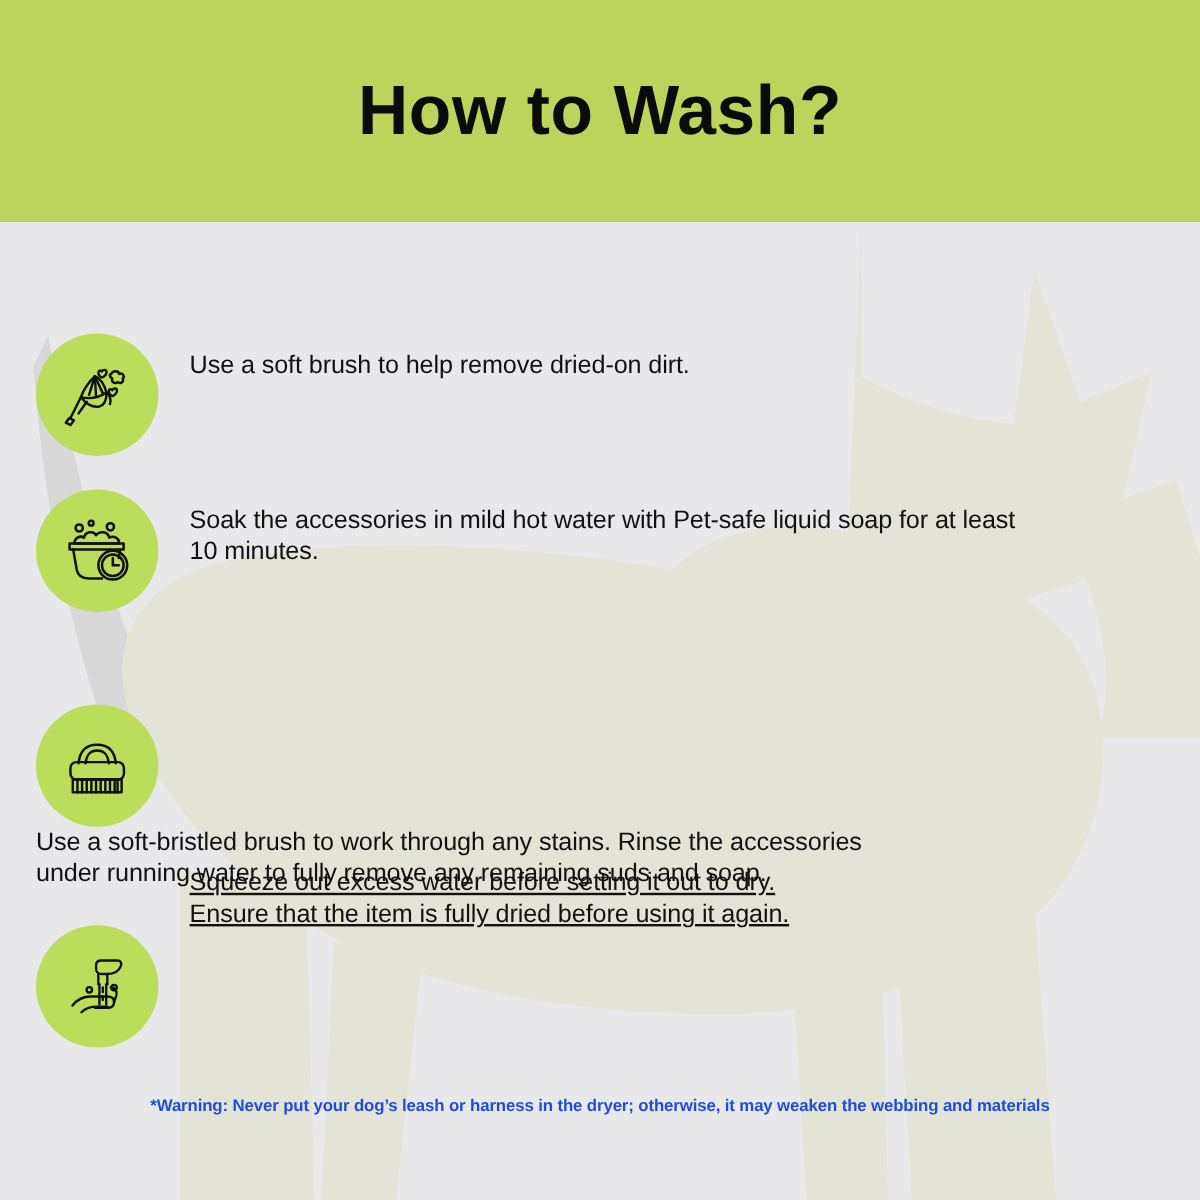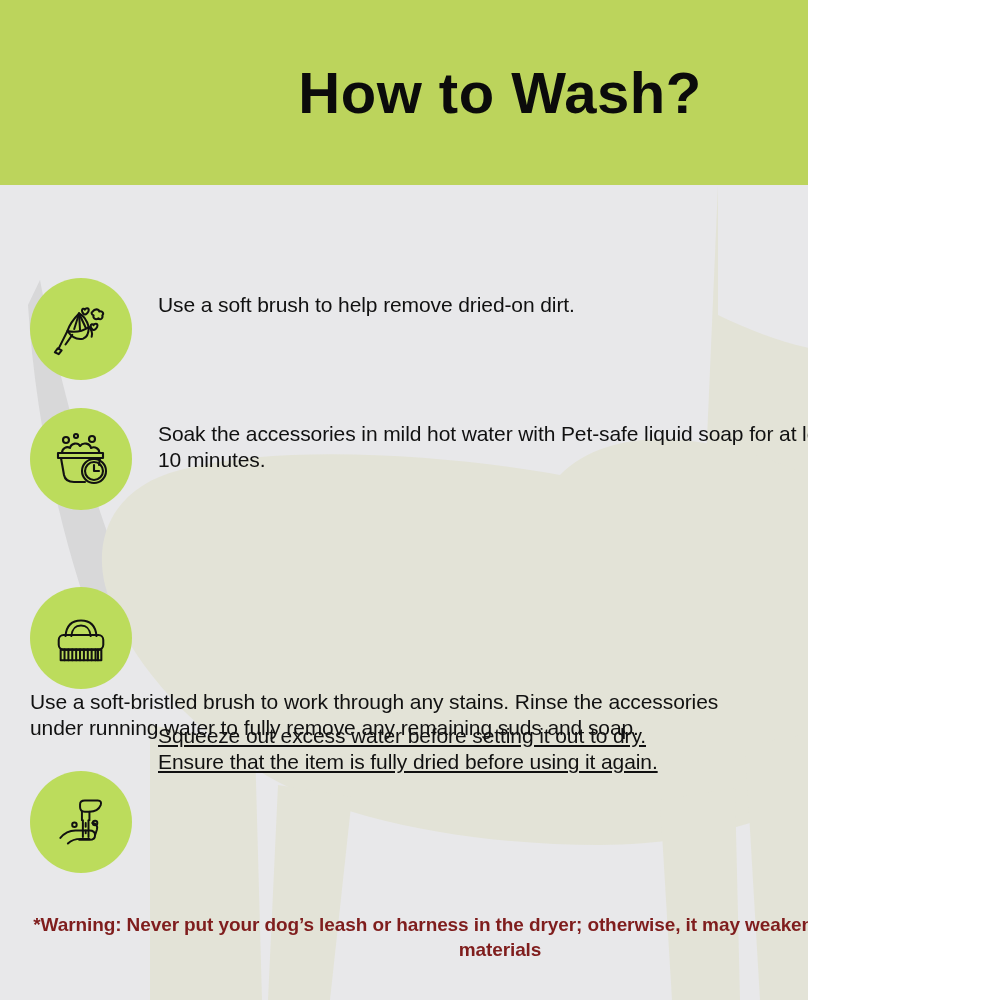--- a/index.html
+++ b/index.html
@@ -4,21 +4,21 @@
 <style>
   * { margin:0; padding:0; box-sizing:border-box; }
 
   html, body {
     width:1000px; height:1000px;
     font-family:"Liberation Sans", sans-serif;
   }
 
   #page {
     position:relative;
-    width:808px; height:1000px;
+    width:1000px; height:1000px;
     background:#E8E8EA;
     overflow:hidden;
   }
 
   
   #dog-silhouette {
     position:absolute;
     left:0; top:185px;
     width:1000px; height:815px;
     pointer-events:none;
@@ -98,24 +98,24 @@
   #step-4 { top:538px; }
   #step-4 .step-icon-wrap { margin-top:48px; }
   #step-4 .step-text { padding-top:0px; max-width:700px;text-decoration:underline; }
 
   
   #warning {
     position:absolute;
     left:20px; top:912px;
     width:960px;
     text-align:center;
-    font-size:19px;
+    font-size:14px;
     font-weight:700;
     line-height:1.32;
-    color:#7f1d1d;
+    color:#1d4ed8;
     letter-spacing:-0.1px;
   }
 </style>
 </head>
 <body>
 
 <div id="page">
 
   <svg id="dog-shadow" viewBox="0 0 1000 815" preserveAspectRatio="none" aria-hidden="true">
     <path d="M40 95 C 60 200, 95 330, 140 430 L 105 470 C 60 360, 35 230, 28 120 Z" fill="#D5D5D6" opacity="0.85"></path>

